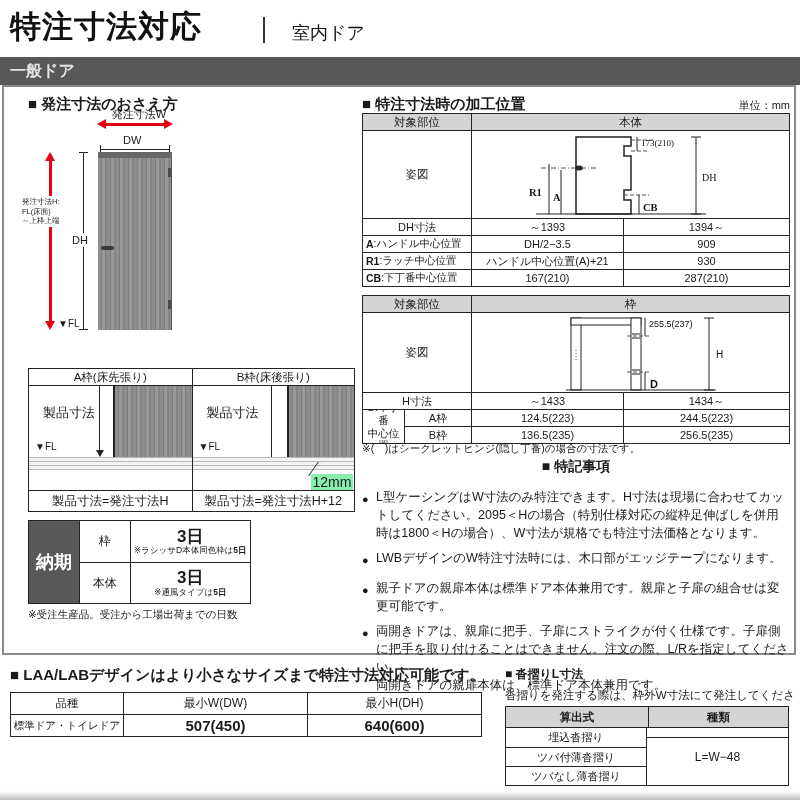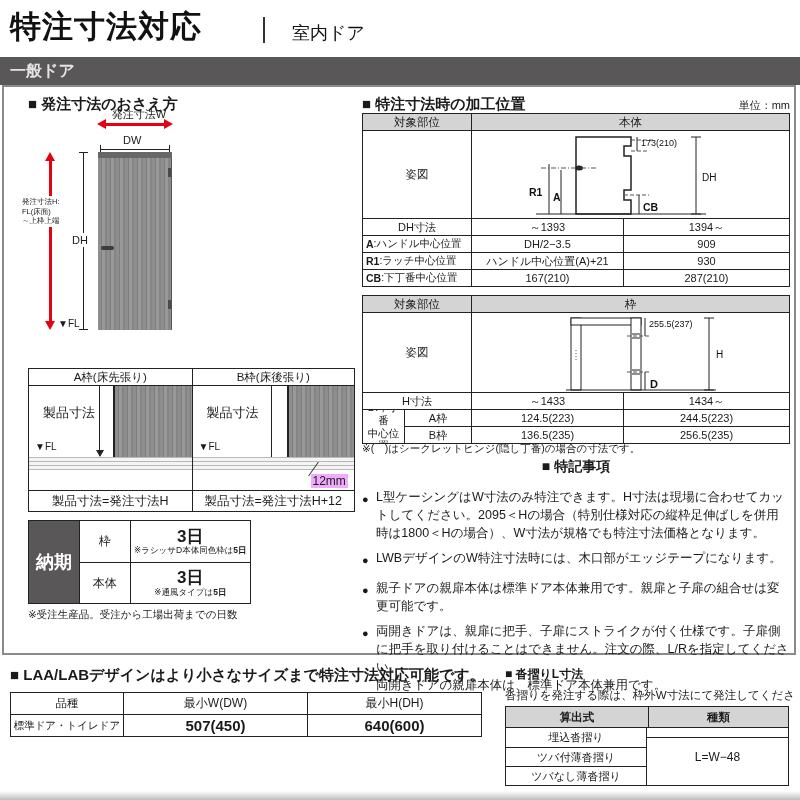--- a/index.html
+++ b/index.html
@@ -96,21 +96,21 @@
       <div class="abs" style="left:6px;top:55px;font-size:10px;">▼FL</div>
       <div class="abs hatch" style="left:0;top:71px;width:163px;height:13px;"></div>
     </div>
     <div class="td" style="width:163px;position:relative;">
       <div class="abs wood" style="left:94px;top:0;width:69px;height:71px;border-left:2px solid #222;"></div>
       <div class="abs" style="left:14px;top:18px;font-size:13px;">製品寸法</div>
       <div class="dArr" style="left:78px;top:0;height:82px;"></div>
       <div class="abs" style="left:6px;top:55px;font-size:10px;">▼FL</div>
       <div class="abs hatch" style="left:0;top:71px;width:163px;height:13px;"></div>
       <div class="abs" style="left:120px;top:76px;width:18px;height:14px;border-left:1px solid #222;transform:skewX(-35deg);"></div>
-      <div class="abs" style="left:118px;top:88px;font-size:12px;background:#f0abfc;padding:0 2px;">12mm</div>
+      <div class="abs" style="left:118px;top:88px;font-size:14px;background:#86efac;padding:0 2px;">12mm</div>
     </div>
   </div>
   <div class="tr" style="height:21px;">
     <div class="td" style="width:163px;font-size:12.5px;">製品寸法=発注寸法H</div>
     <div class="td" style="width:163px;font-size:12.5px;">製品寸法=発注寸法H+12</div>
   </div>
 </div>
 
 <div class="tbl" style="left:28px;top:520px;width:223px;height:84px;">
   <div class="tr" style="height:82px;">
@@ -142,21 +142,21 @@
 <div class="abs b" style="left:362px;top:95px;font-size:15px;">■ 特注寸法時の加工位置</div>
 <div class="abs" style="left:690px;top:98px;width:100px;text-align:right;font-size:11px;">単位：mm</div>
 
 <div class="tbl" style="left:362px;top:113px;width:428px;">
   <div class="tr" style="height:16px;">
     <div class="td hdr" style="width:108px;font-size:11.5px;">対象部位</div>
     <div class="td hdr" style="width:318px;font-size:11.5px;">本体</div>
   </div>
   <div class="tr" style="height:88px;">
     <div class="td" style="width:108px;font-size:11.5px;">姿図</div>
-    <div class="td" style="width:318px;position:relative;">
+    <div class="td" style="width:318px;position:relative;font-family:Liberation Serif, serif;">
       <svg width="300" height="86" viewBox="0 0 300 86">
         <path d="M95,5 L150,5 L150,14 L143,14 L143,24 L150,24 L150,58 L143,58 L143,68 L150,68 L150,82 L95,82 Z" fill="#fff" stroke="#222" stroke-width="1.5"></path>
         <line x1="150" y1="8" x2="172" y2="8" stroke="#555" stroke-dasharray="4,2"></line>
         <line x1="156" y1="5" x2="156" y2="19" stroke="#222"></line>
         <line x1="150" y1="19" x2="166" y2="19" stroke="#555" stroke-dasharray="4,2"></line>
         <text x="160" y="14" font-size="9" fill="#111">173(210)</text>
         <line x1="215" y1="5" x2="215" y2="82" stroke="#222"></line>
         <line x1="210" y1="5" x2="220" y2="5" stroke="#222"></line>
         <line x1="210" y1="82" x2="220" y2="82" stroke="#222"></line>
         <text x="221" y="49" font-size="10" fill="#111">DH</text>

